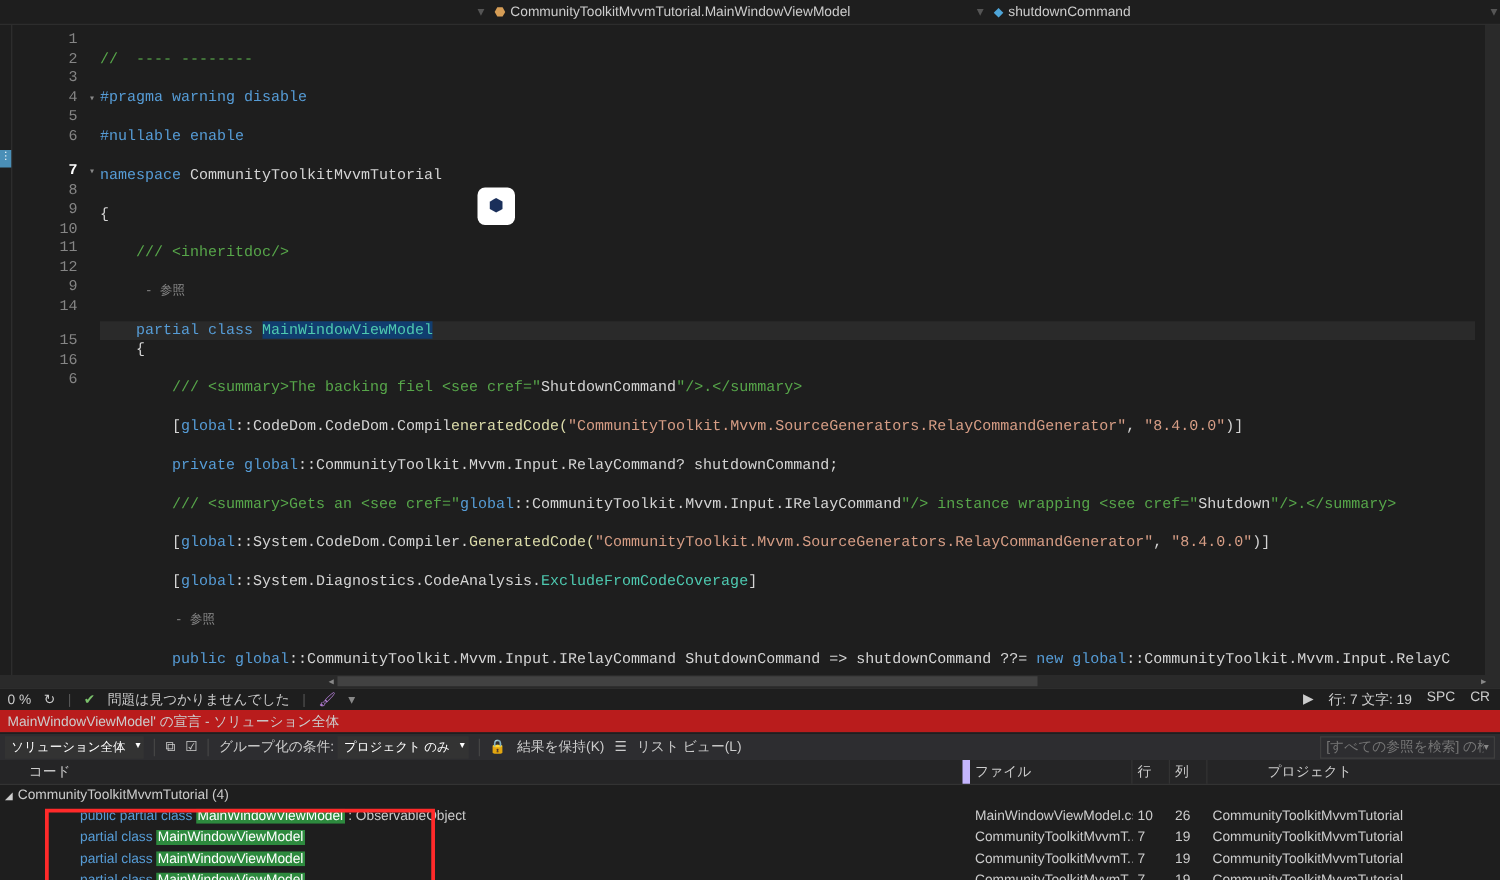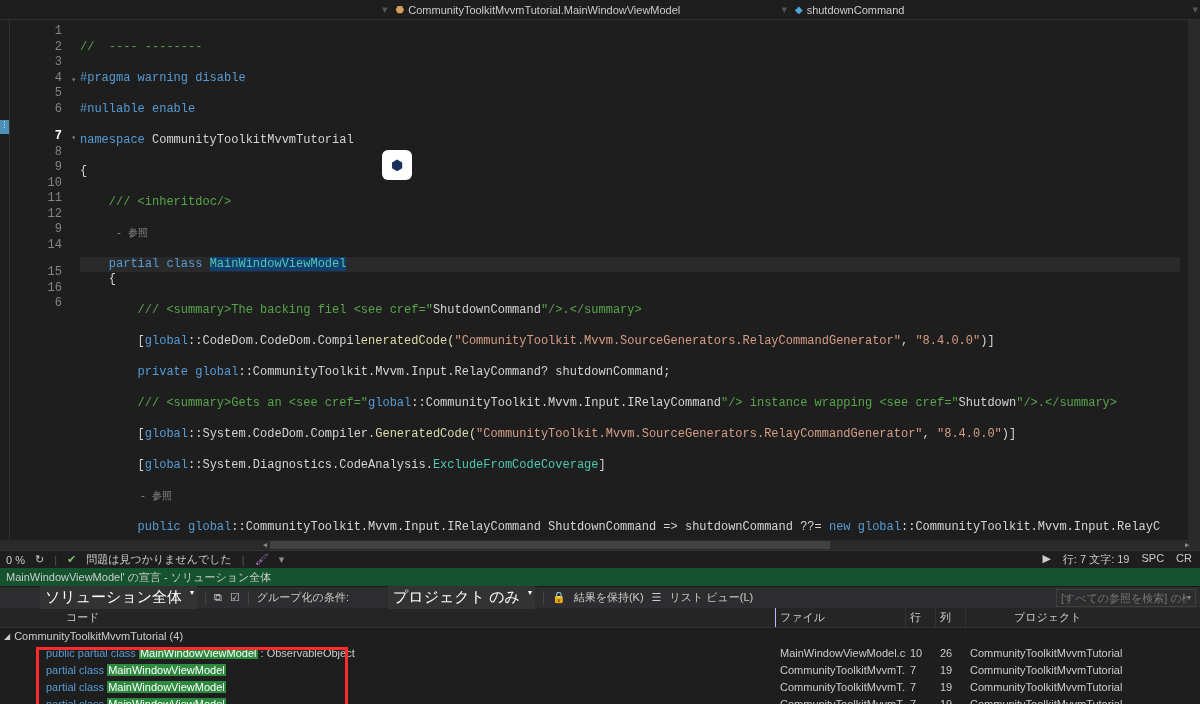--- a/index.html
+++ b/index.html
@@ -122,21 +122,21 @@
   font-family: 'Segoe UI', sans-serif;
   font-size: 11px;
   color: #ccc;
 }
 .status-left { display: flex; align-items: center; gap: 10px; padding-left: 6px; }
 .status-check { color: #7bc26c; }
 .status-right { margin-left: auto; display: flex; gap: 12px; padding-right: 8px; }
 .status-sep { color: #555; }
 .findrefs-header {
   height: 18px;
-  background: #14532d;
+  background: #b91c1c;
   color: #ccc;
   font-family: 'Segoe UI', sans-serif;
   font-size: 11px;
   padding: 2px 6px;
   display: flex;
   align-items: center;
 }
 .findrefs-toolbar {
   height: 22px;
   background: #2d2d30;
@@ -147,25 +147,24 @@
   font-size: 11px;
   color: #ccc;
   gap: 8px;
   padding: 0 4px;
 }
 .tb-item { display: flex; align-items: center; gap: 3px; }
 .tb-sep { width: 1px; height: 14px; background: #444; }
 .tb-dropdown {
   background: #333;
   color: #fff;
-  font-size: 15px;
+  font-size: 10px;
   padding: 1px 14px 1px 4px;
   border: 1px solid transparent;
   position: relative;
-  margin-left: 36px;
 }
 .tb-dropdown::after {
   content: "▾";
   position: absolute;
   right: 2px;
   font-size: 8px;
 }
 .tb-icon { font-size: 11px; }
 .search-box {
   margin-left: auto;
@@ -186,21 +185,21 @@
 }
 .findrefs-cols {
   height: 20px;
   background: #252526;
   display: flex;
   font-family: 'Segoe UI', sans-serif;
   font-size: 11px;
   color: #ccc;
   border-bottom: 1px solid #333;
 }
-.col-code { flex: 0 0 776px; padding-left: 66px; border-right: 1px solid #c4b5fd; }
+.col-code { flex: 0 0 776px; padding-left: 23px; border-right: 6px solid #c4b5fd; }
 .col-file { flex: 0 0 130px; padding-left: 4px; border-right: 1px solid #333; }
 .col-line { flex: 0 0 30px; padding-left: 4px; text-align: left; border-right: 1px solid #333; }
 .col-col { flex: 0 0 30px; padding-left: 4px; border-right: 1px solid #333; }
 .col-proj { flex: 1; padding-left: 4px; margin-left: 44px; }
 .findrefs-cols > div { display: flex; align-items: center; }
 .findrefs-results {
   flex: 1;
   background: #1e1e1e;
   font-family: 'Segoe UI', sans-serif;
   font-size: 11px;
@@ -212,21 +211,21 @@
   padding: 2px 4px;
   display: flex;
   align-items: center;
   gap: 4px;
 }
 .result-row {
   display: flex;
   height: 17px;
   align-items: center;
 }
-.result-row .c-code { flex: 0 0 776px; padding-left: 46px; white-space: nowrap; overflow: hidden; }
+.result-row .c-code { flex: 0 0 776px; padding-left: 64px; white-space: nowrap; overflow: hidden; }
 .result-row .c-file { flex: 0 0 130px; padding-left: 4px; white-space: nowrap; overflow: hidden; }
 .result-row .c-line { flex: 0 0 30px; padding-left: 4px; }
 .result-row .c-col { flex: 0 0 30px; padding-left: 4px; }
 .result-row .c-proj { flex: 1; padding-left: 4px; }
 .res-kw { color: #569cd6; }
 .res-hl { background: #2d8a3e; color: #fff; padding: 0 1px; }
 .red-box {
   position: absolute;
   border: 3px solid #ff2a2a;
   left: 36px;

